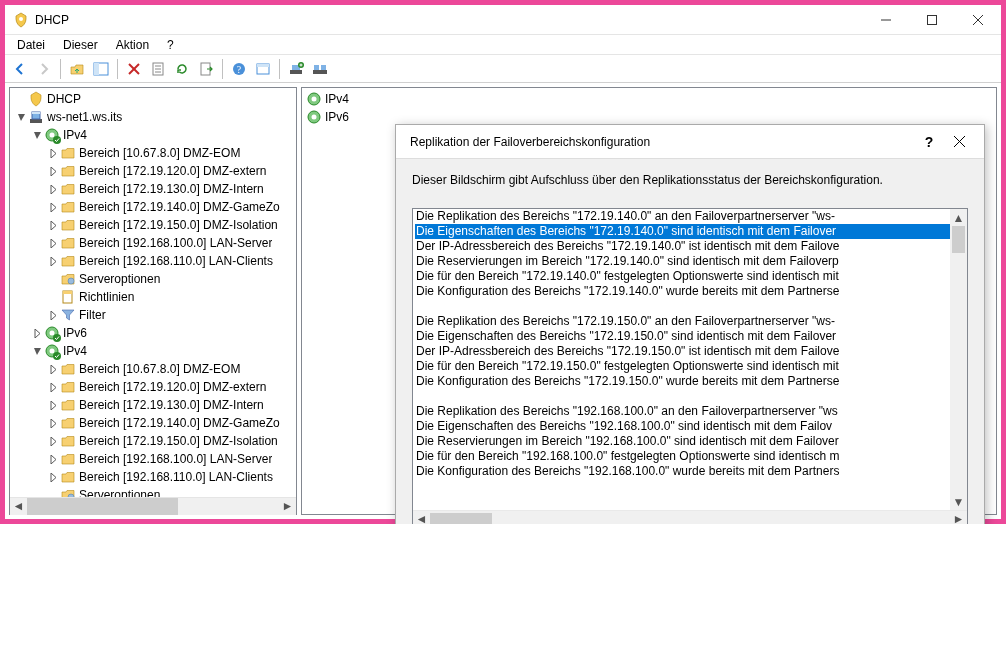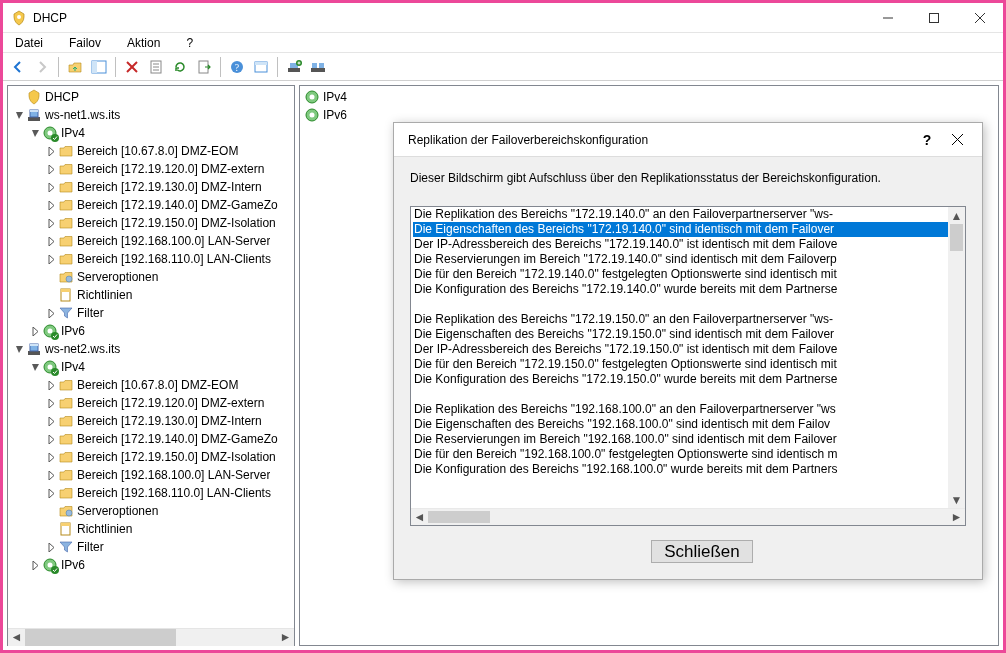--- a/index.html
+++ b/index.html
@@ -6,22 +6,22 @@
   body {
     margin: 0;
     font-family: "Segoe UI", Tahoma, sans-serif;
     font-size: 12px;
     background: #fff;
     color: #000;
     user-select: none;
   }
   .window {
     width: 1006px;
-    height: 653px;
-    border: 3px solid #ec4899;
+    height: 524px;
+    border: 5px solid #ec4899;
     display: flex;
     flex-direction: column;
     position: relative;
     background: #fff;
   }
   
   .titlebar {
     height: 30px;
     display: flex;
     align-items: center;
@@ -42,21 +42,21 @@
     width: 46px; height: 30px;
     display: flex; align-items: center; justify-content: center;
     color: #333;
   }
   
   .menubar {
     height: 20px;
     display: flex;
     align-items: center;
     padding: 0 4px;
-    gap: 10px;
+    gap: 2px;
     border-bottom: 1px solid #e5e5e5;
   }
   .menubar .item {
     padding: 2px 8px;
   }
   
   .toolbar {
     height: 28px;
     display: flex;
     align-items: center;
@@ -287,21 +287,21 @@
         <svg width="10" height="10">
             <line x1="0" y1="0" x2="10" y2="10" stroke="currentColor" stroke-width="1"></line>
             <line x1="10" y1="0" x2="0" y2="10" stroke="currentColor" stroke-width="1"></line>
           </svg>
       </div>
     </div>
   </div>
 
   <div class="menubar">
     <div class="item">Datei</div>
-    <div class="item">Failov</div>
+    <div class="item">Dieser</div>
     <div class="item">Aktion</div>
     <div class="item">?</div>
   </div>
 
   <div class="toolbar">
     <div class="tbtn">
         <svg width="16" height="16">
           <path d="M10 3l-5 5 5 5" fill="none" stroke="#1e74d2" stroke-width="2"></path>
         </svg>
       </div>
@@ -565,35 +565,20 @@
                 <circle cx="8" cy="8" r="6" fill="#7fc97f" stroke="#2a8a2a"></circle>
                 <circle cx="8" cy="8" r="2.5" fill="#fff"></circle>
               </svg>
               <span style="position: absolute; right: -1px; bottom: -1px; width: 8px; height: 8px; border-radius: 50%; background: rgb(42, 138, 42); display: flex; align-items: center; justify-content: center;">
                 <svg width="6" height="6">
                   <path d="M1 3l1.5 1.5L5 1.5" fill="none" stroke="#fff" stroke-width="1"></path>
                 </svg>
               </span>
             </span>
             <span class="tlabel">IPv6</span>
-          </div>
-          <div class="tree-row" style="padding-left: 4px;">
-            <span class="exp">
-              <svg width="9" height="9">
-                <path d="M1 1l7 0-4 7z" transform="rotate(0)" fill="#595959"></path>
-              </svg>
-            </span>
-            <span class="ticon">
-              <svg width="16" height="16">
-                <rect x="2" y="10" width="12" height="4" fill="#555"></rect>
-                <rect x="4" y="3" width="8" height="7" fill="#7fb2e5" stroke="#46a"></rect>
-                <rect x="4" y="3" width="8" height="2" fill="#cfe4f7"></rect>
-              </svg>
-            </span>
-            <span class="tlabel">ws-net2.ws.its</span>
           </div>
           <div class="tree-row" style="padding-left: 20px;">
             <span class="exp">
               <svg width="9" height="9">
                 <path d="M1 1l7 0-4 7z" transform="rotate(0)" fill="#595959"></path>
               </svg>
             </span>
             <span class="ticon" style="position: relative;">
               <svg width="16" height="16">
                 <circle cx="8" cy="8" r="6" fill="#7fc97f" stroke="#2a8a2a"></circle>

